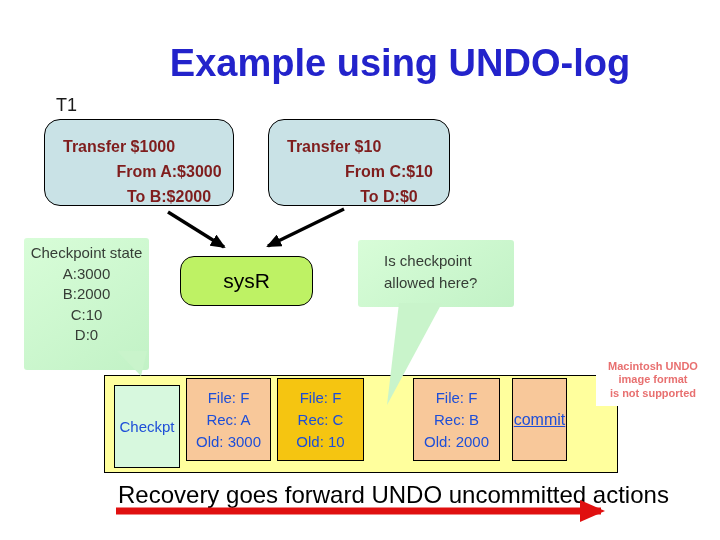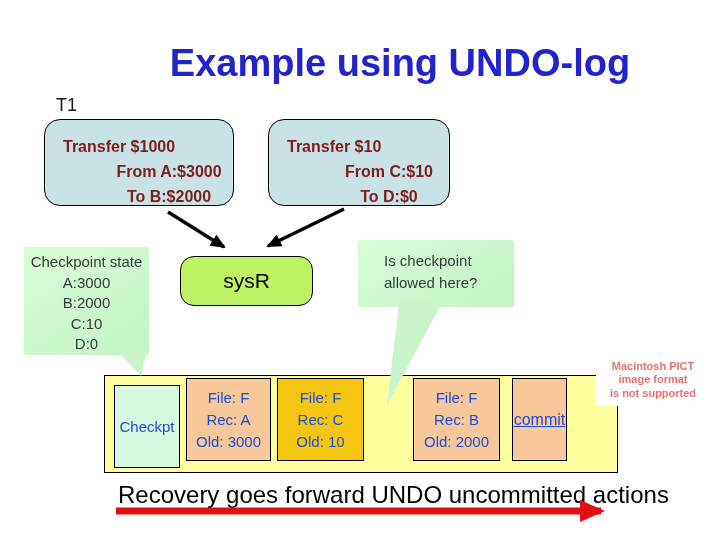--- a/index.html
+++ b/index.html
@@ -28,21 +28,21 @@
     left:180px;top:256px;width:133px;height:50px;
     background:#bef264;border:1.5px solid #000;border-radius:14px;
     display:flex;align-items:center;justify-content:center;
     font-size:21px;color:#000;box-sizing:border-box;
   }
   
   .callout{
     background:linear-gradient(145deg,#d8fdd8 0%,#c2f2c6 100%);
     color:#363d36;font-size:15px;border-radius:3px;box-sizing:border-box;
   }
-  #callout-state{left:24px;top:247px;width:125px;height:108px;
+  #callout-state{left:24px;top:238px;width:125px;height:132px;
     text-align:center;line-height:20.5px;padding-top:5px;}
   #callout-question{left:358px;top:240px;width:156px;height:67px;
     line-height:22px;padding:10px 0 0 26px;}
   
   #log-strip{
     left:104px;top:375px;width:514px;height:98px;
     background:#ffff9d;border:1.5px solid #000;box-sizing:border-box;
   }
   .log-entry{
     border:1.5px solid #000;box-sizing:border-box;color:#1d4ed8;
@@ -121,21 +121,21 @@
     <div>File: F</div>
     <div>Rec: B</div>
     <div>Old: 2000</div>
   </div>
 
   <div class="abs log-entry" style="left: 512px; top: 378px; width: 55px; height: 83px; font-size: 16px; background: rgb(248, 200, 154); text-decoration: underline;">
     <div>commit</div>
   </div>
 
   <div id="pict-notice" class="abs">
-    <div>Macintosh PICT</div>
+    <div>Macintosh UNDO</div>
     <div>image format</div>
     <div>is not supported</div>
   </div>
 
   <div id="caption" class="abs">Recovery goes forward UNDO uncommitted actions</div>
 
   <svg id="overlay" class="abs" viewBox="0 0 720 540">
     <defs>
       <marker id="mBlack" markerUnits="userSpaceOnUse" markerWidth="15" markerHeight="13" refX="13" refY="6.5" orient="auto">
         <path d="M0,0 L15,6.5 L0,13 z" fill="#000"></path>

